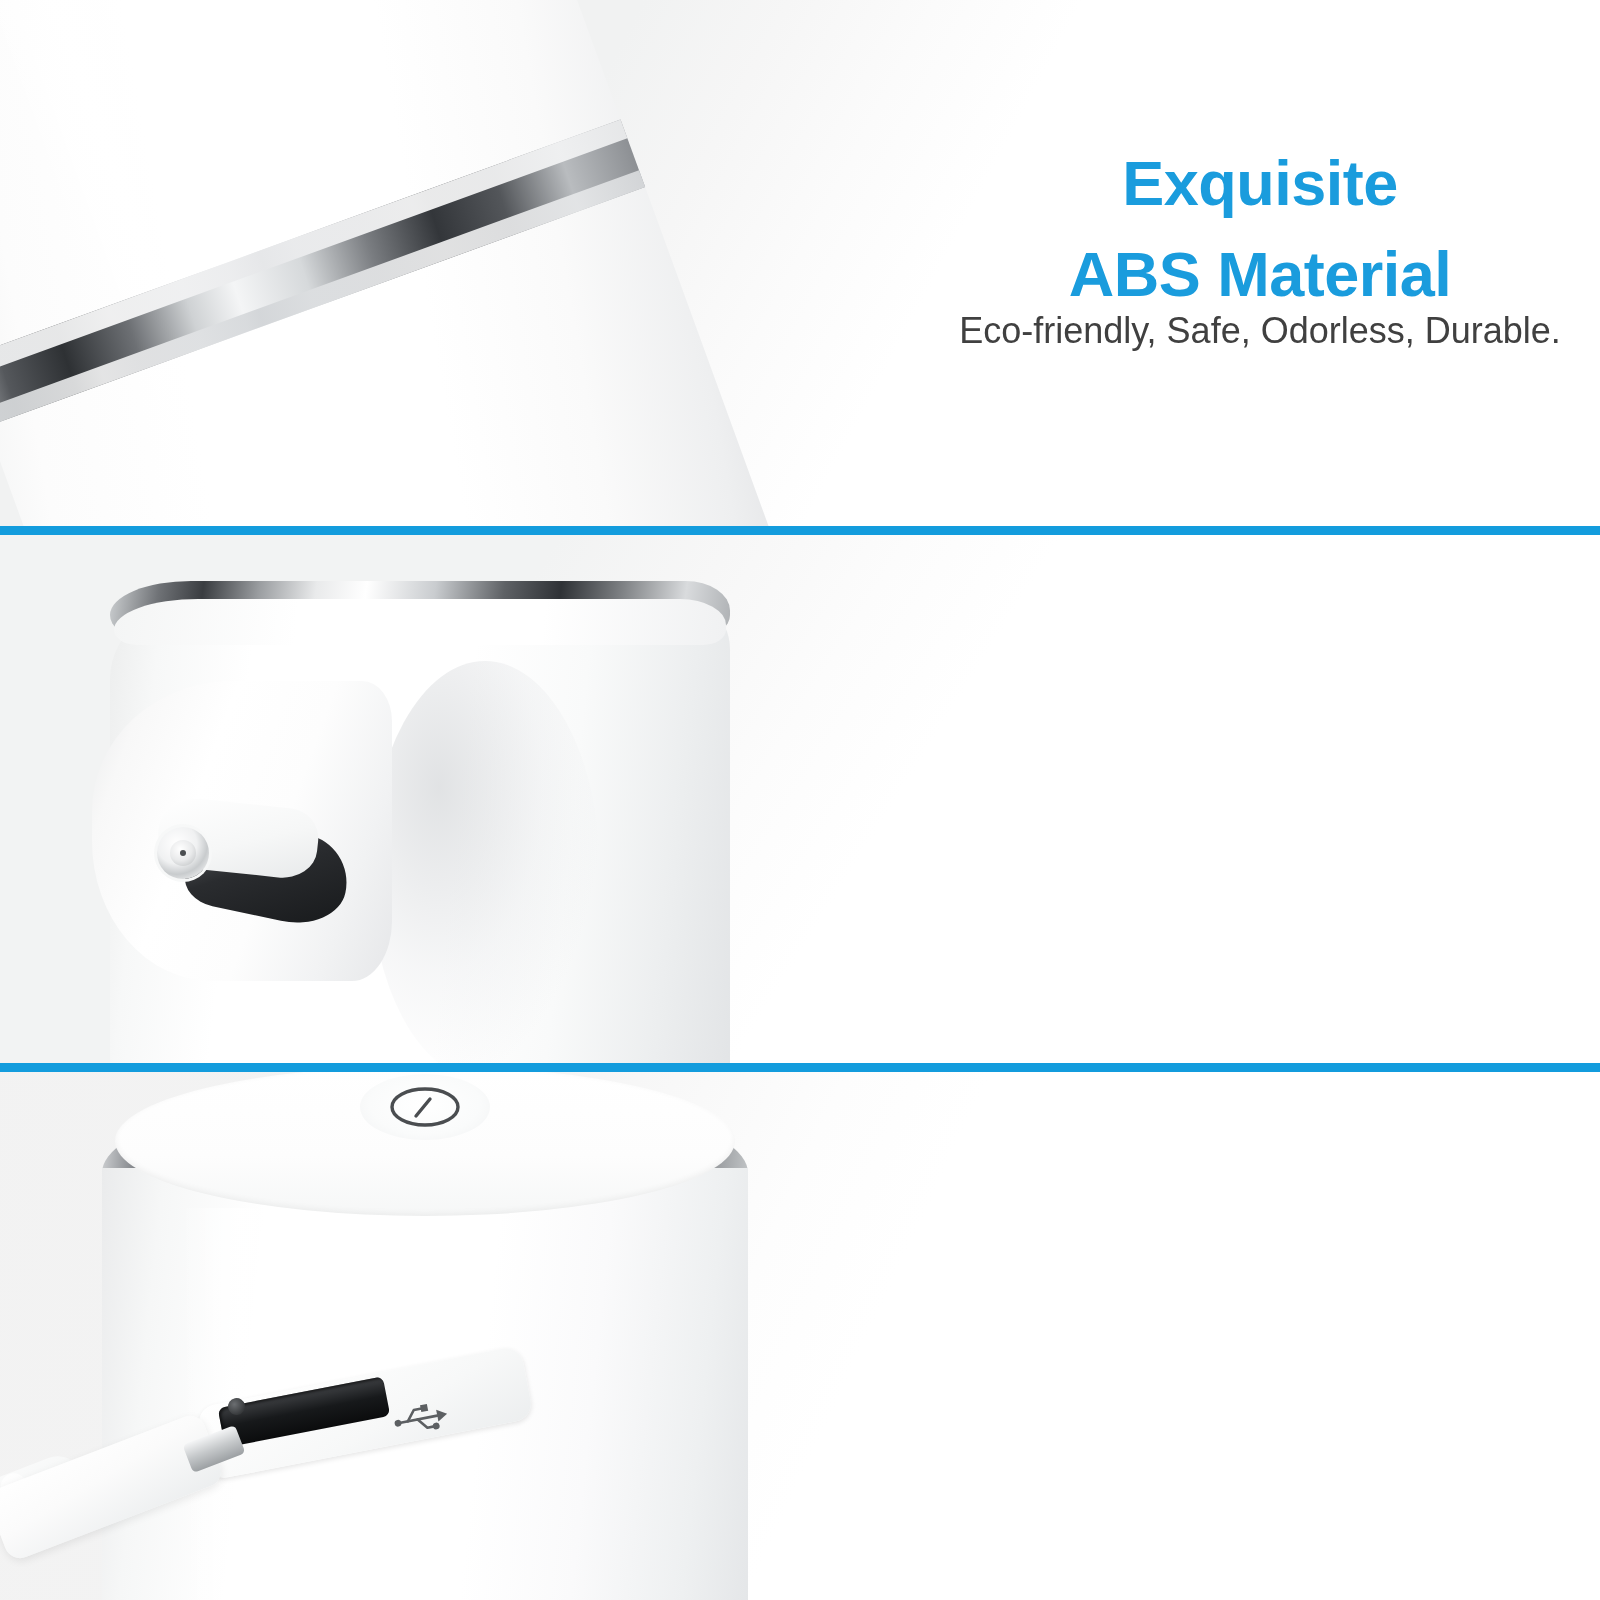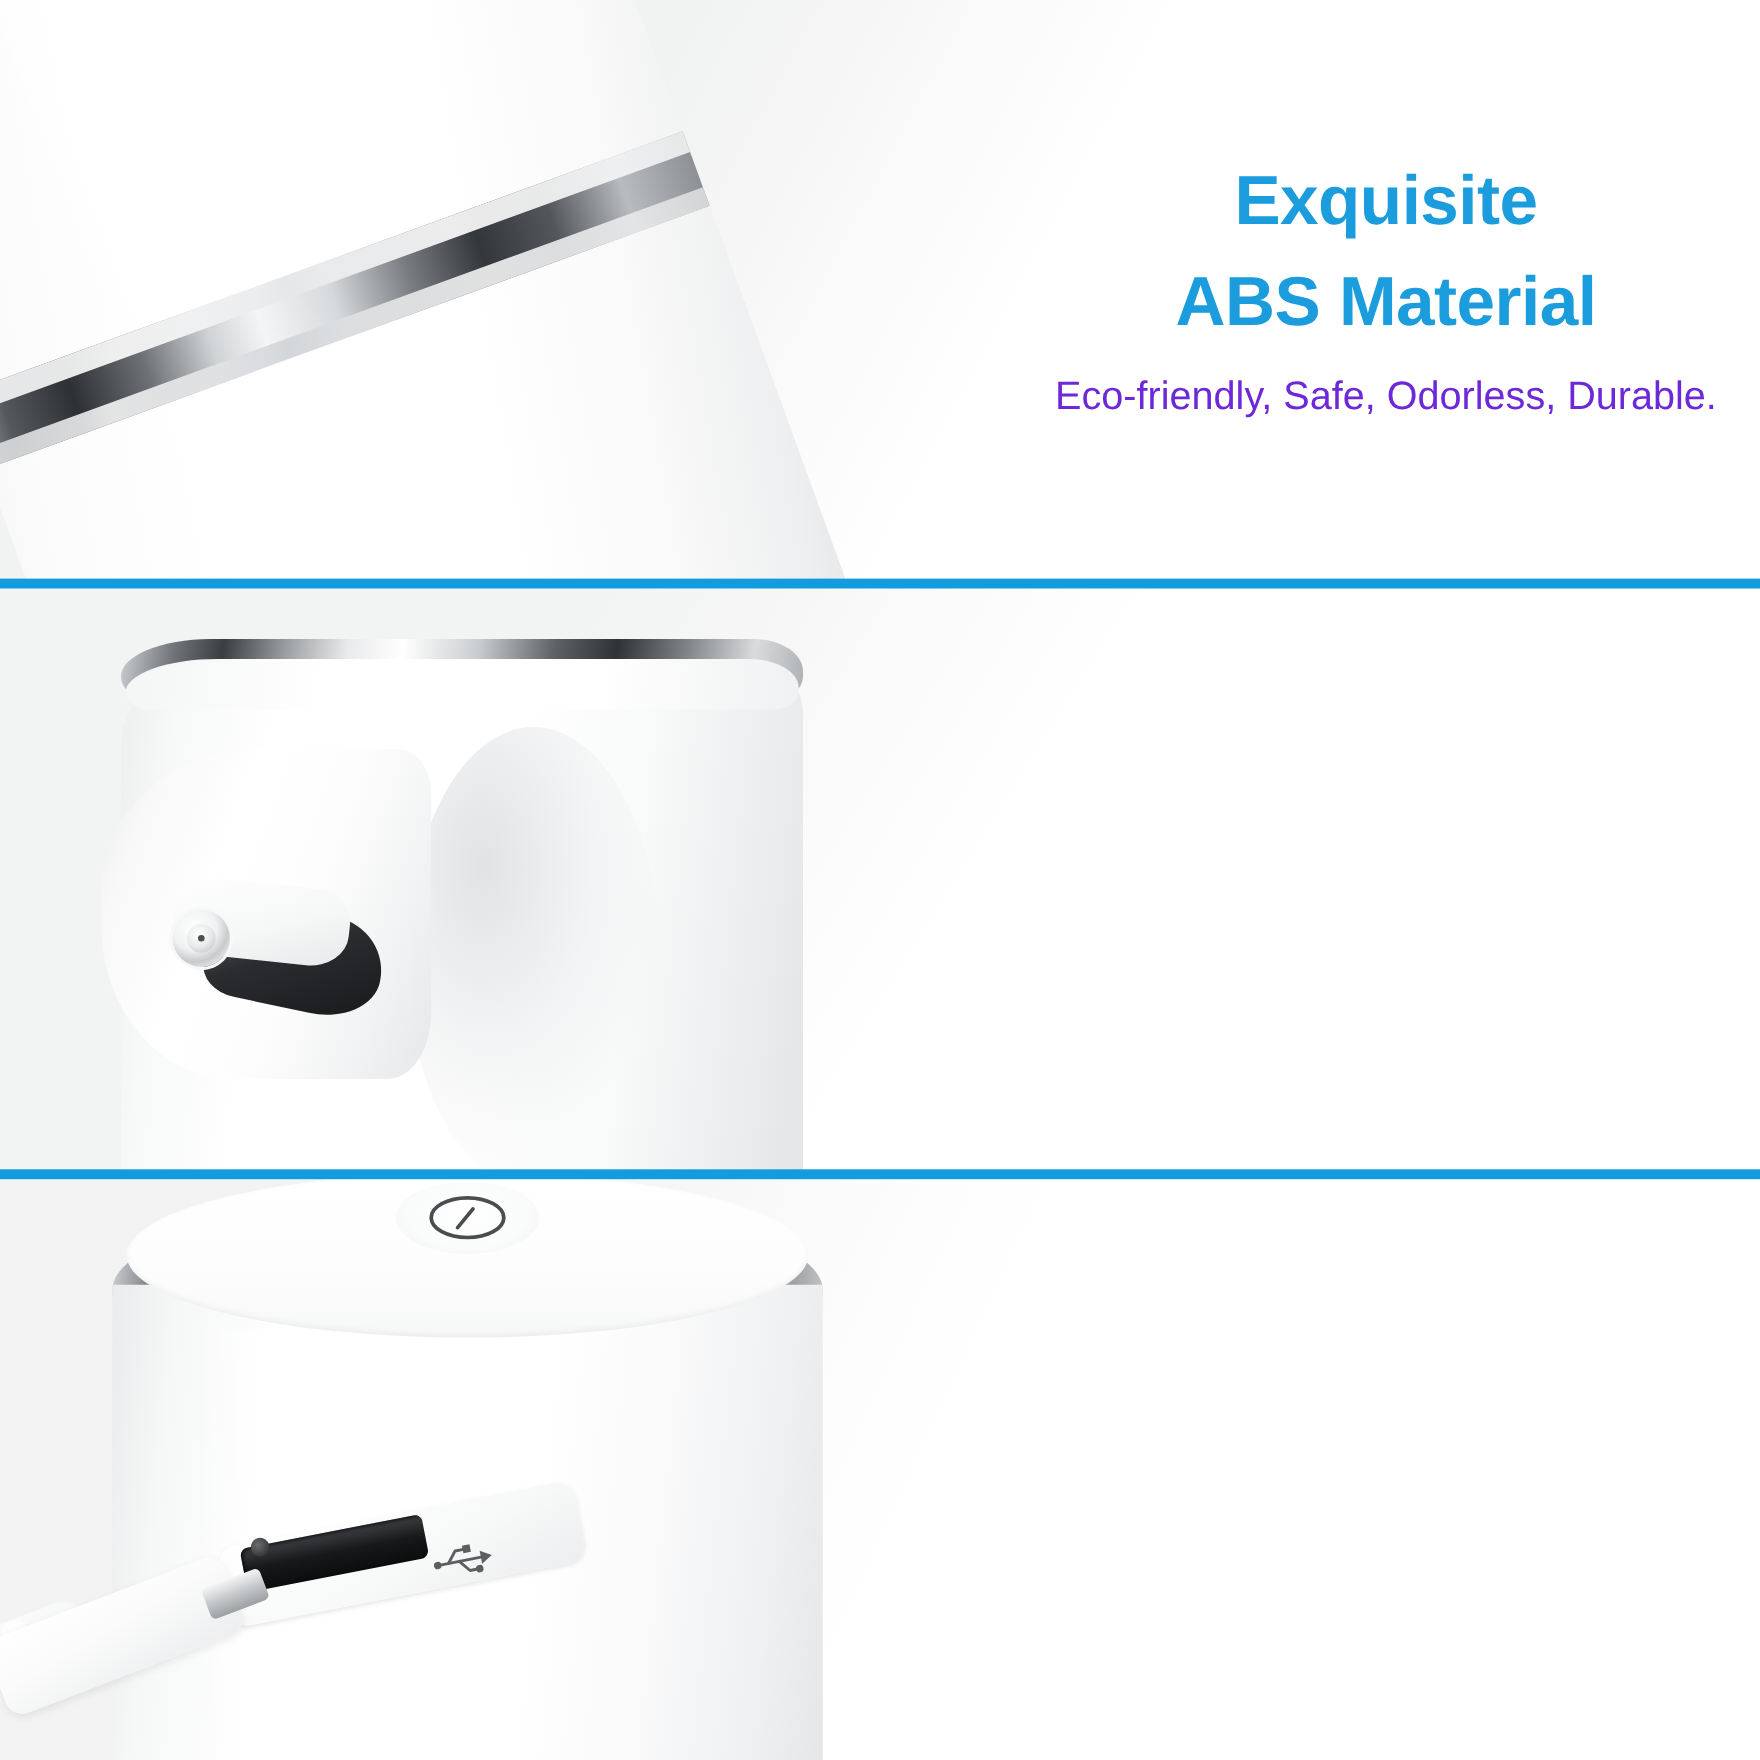--- a/index.html
+++ b/index.html
@@ -49,22 +49,22 @@
   .text-block { position:absolute; z-index:20; text-align:center;
                 width:660px; }
   #text-1 { left:930px; top:152px; }
 
   .headline { color:#1a9cdd; font-weight:bold; letter-spacing:-0.5px;
               line-height:1.00; }
   .headline .l1 { display:block; }
   .headline .l2 { display:block;margin-top:28px; }
   #text-1 .headline { font-size:63px; }
 
-  .subline { color:#6d28d9; font-size:36px; line-height:1.2;
-             margin-top:32px; white-space:nowrap; }
+  .subline { color:#404040; font-size:36px; line-height:1.2;
+             margin-top:3px; white-space:nowrap; }
 
   
   #art-1 { position:absolute; left:-150px; top:-250px;
            width:1020px; height:1120px; transform:rotate(-20deg);
            z-index:10; }
   #art-1 .body {
     position:absolute; left:120px; top:0; width:700px; height:1120px;
     border-radius:40px 40px 0 0;
     background:linear-gradient(100deg,
       #e7e8e9 0%, #f2f3f3 6%, #fcfcfc 16%,

